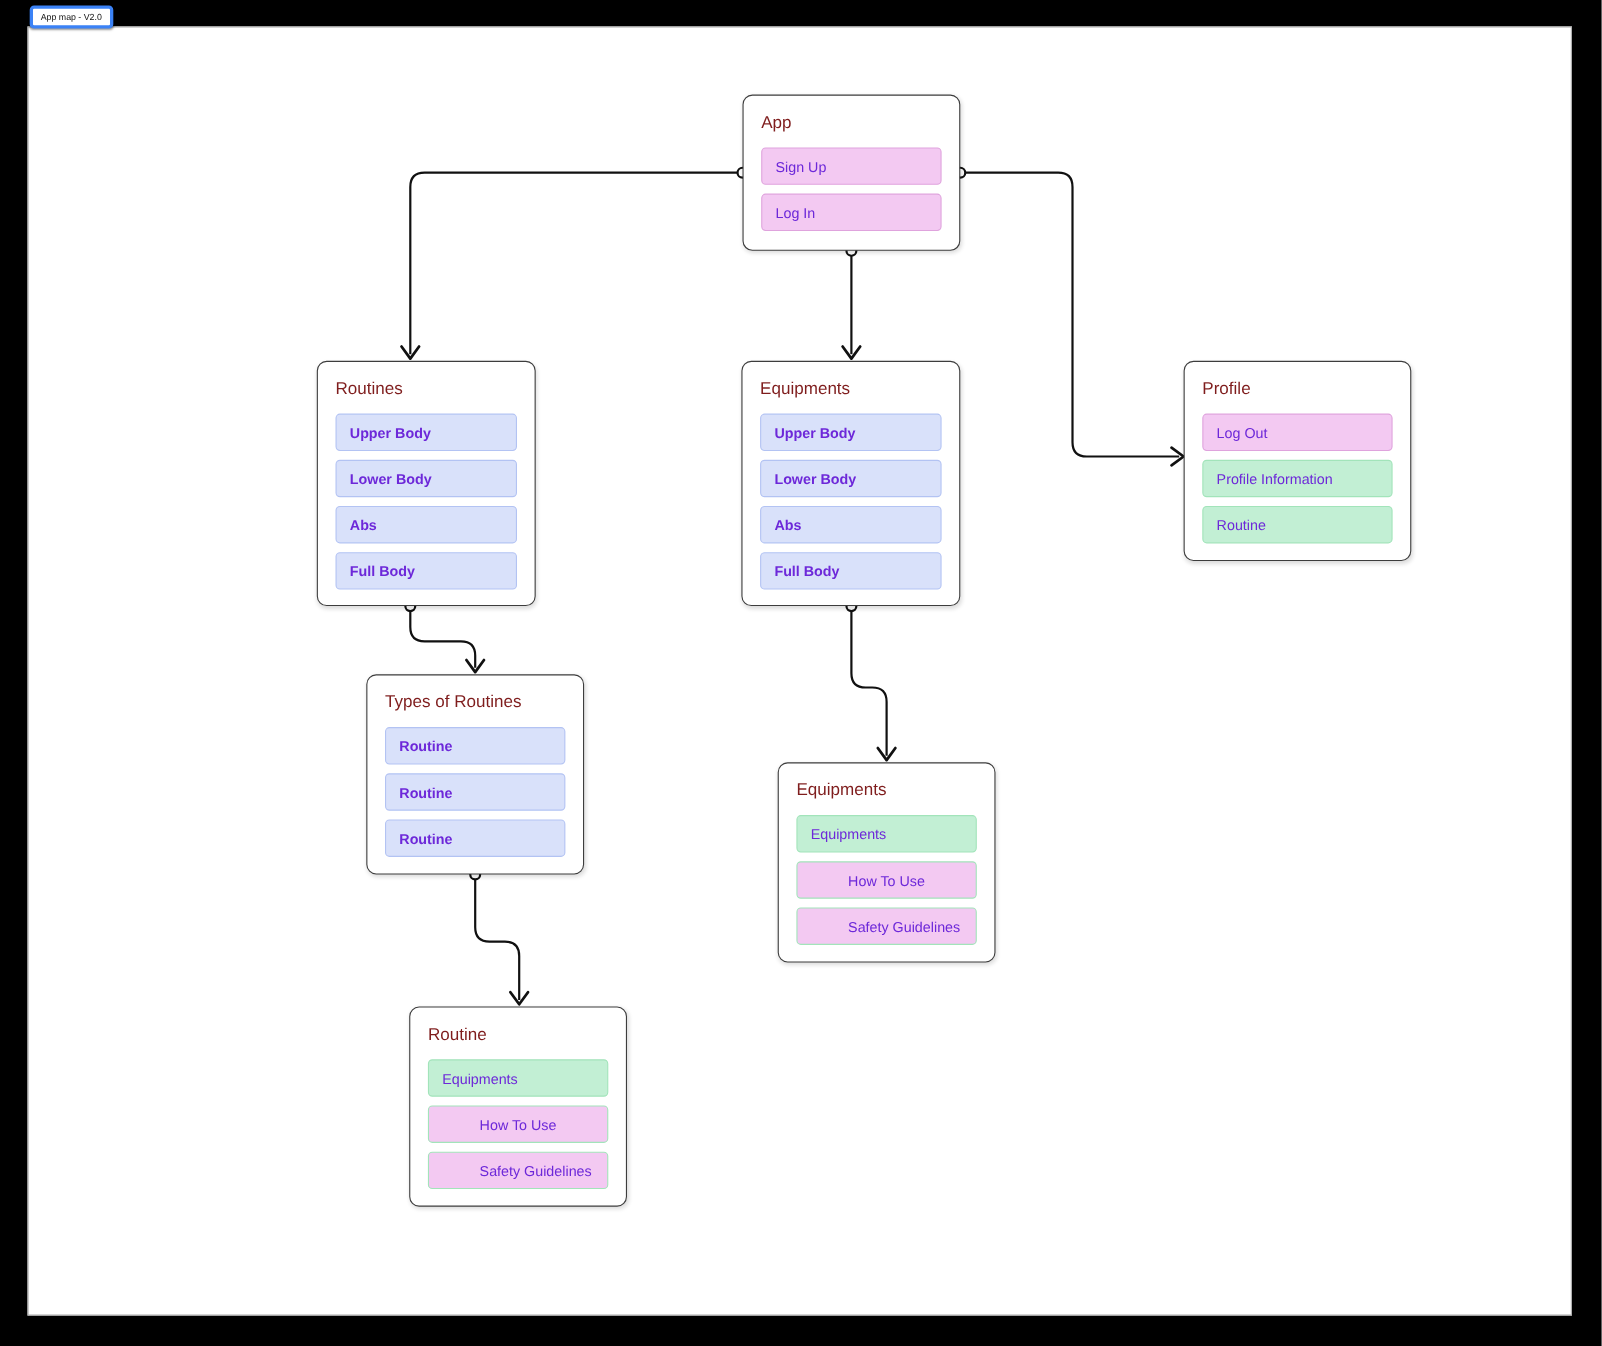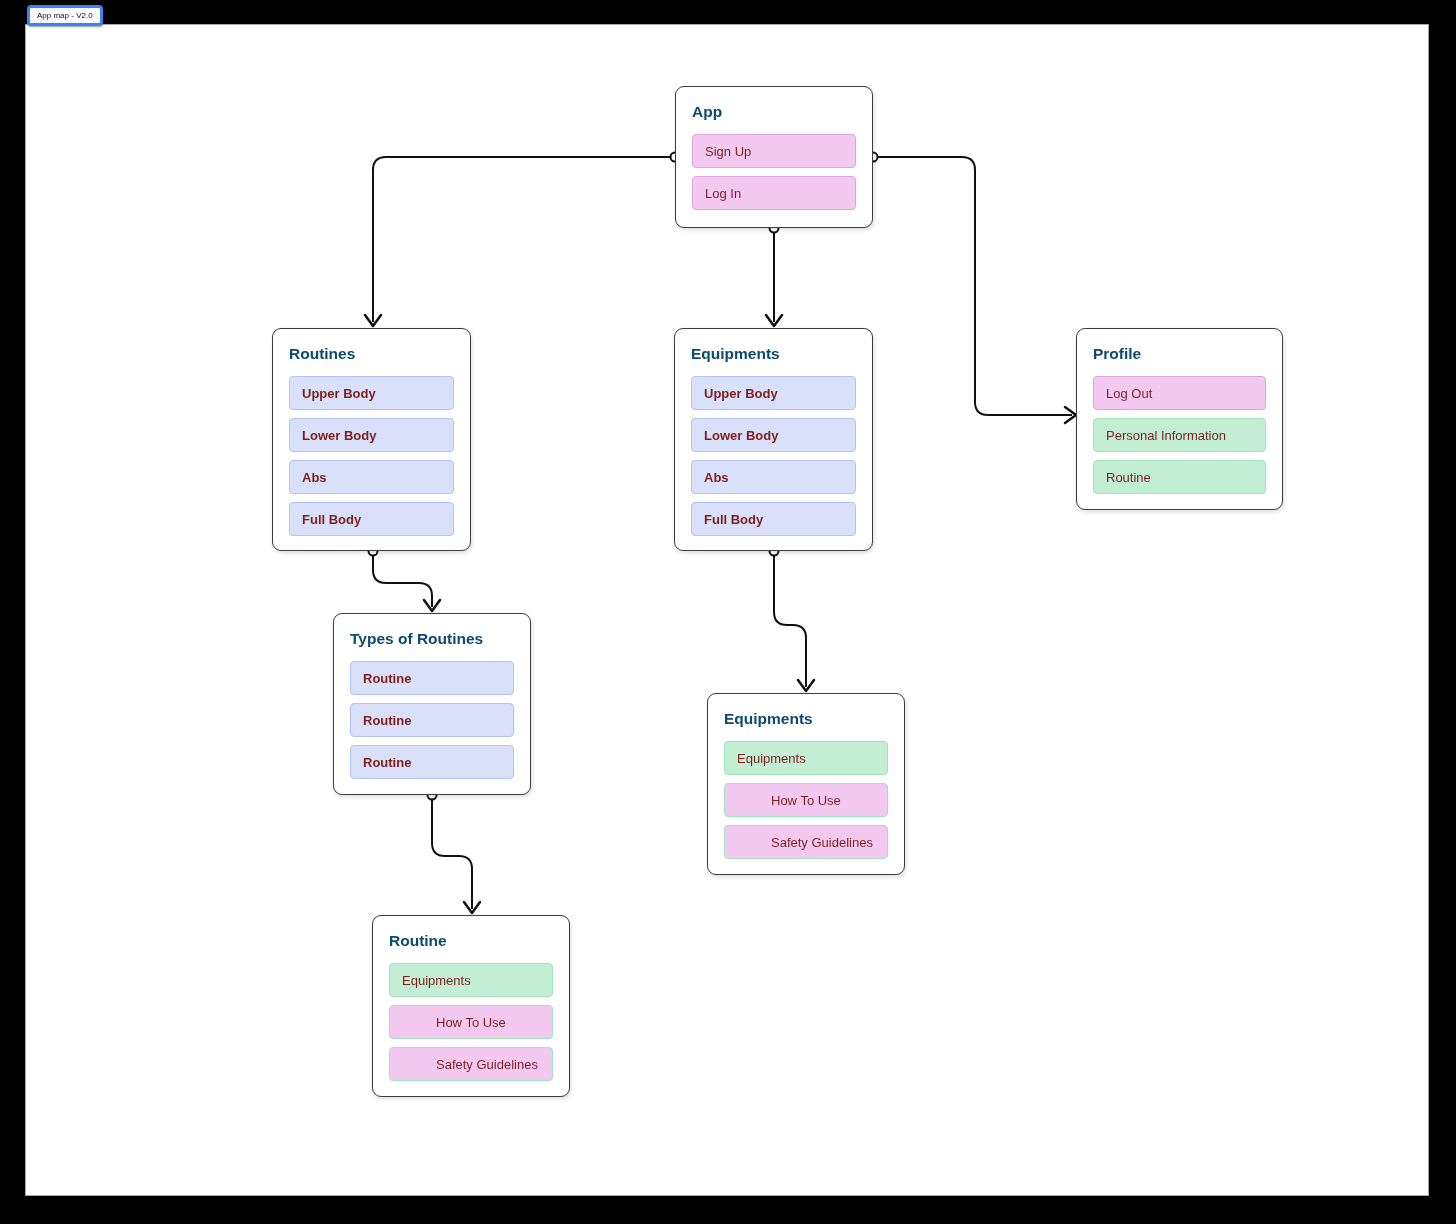--- a/index.html
+++ b/index.html
@@ -38,46 +38,46 @@
     position:absolute;
     background:#fff;
     border:1.5px solid #3d3d3d;
     border-radius:9px;
     padding:16px;
     box-sizing:border-box;
     box-shadow:1px 2px 4px rgba(0,0,0,.14);
     z-index:3;
   }
   .node-title{
-    font-weight:bold;
+    font-weight:normal;
     font-size:15.5px;
     line-height:18px;
-    color:#0c4a6e;
+    color:#7f1d1d;
     margin-bottom:13px;
   }
   .item{
     height:34px;
     border-radius:4px;
     display:flex;
     align-items:center;
     padding-left:12px;
     font-size:13px;
-    color:#7f1d1d;
+    color:#6d28d9;
     margin-bottom:8px;
     border:1px solid transparent;
     box-sizing:border-box;
   }
   .item:last-child{margin-bottom:0;}
   .item.pink{background:var(--pink-fill);border-color:var(--pink-border);}
   .item.blue{background:var(--blue-fill);border-color:var(--blue-border);font-weight:bold;}
   .item.green{background:var(--green-fill);border-color:var(--green-border);}
   .item.pink-green{background:var(--pink-fill);border-color:var(--green-border);padding-left:46px;}
 
   #node-app      {left:675px; top:86px;  width:198px; height:142px;}
-  #node-routines {left:272px; top:328px; width:199px; height:223px;}
+  #node-routines {left:288px; top:328px; width:199px; height:223px;}
   #node-equipments{left:674px;top:328px; width:199px; height:223px;}
   #node-profile  {left:1076px;top:328px; width:207px; height:182px;}
   #node-types    {left:333px; top:613px; width:198px; height:182px;}
   #node-equip2   {left:707px; top:693px; width:198px; height:182px;}
   #node-routine2 {left:372px; top:915px; width:198px; height:182px;}
 </style>
 </head>
 <body>
 
 <div class="doc-tab">
@@ -137,21 +137,21 @@
   <div class="node-title">Equipments</div>
   <div class="item blue">Upper Body</div>
   <div class="item blue">Lower Body</div>
   <div class="item blue">Abs</div>
   <div class="item blue">Full Body</div>
 </div>
 
 <div class="node" id="node-profile">
   <div class="node-title">Profile</div>
   <div class="item pink">Log Out</div>
-  <div class="item green">Personal Information</div>
+  <div class="item green">Profile Information</div>
   <div class="item green">Routine</div>
 </div>
 
 <div class="node" id="node-types">
   <div class="node-title">Types of Routines</div>
   <div class="item blue">Routine</div>
   <div class="item blue">Routine</div>
   <div class="item blue">Routine</div>
 </div>
 

